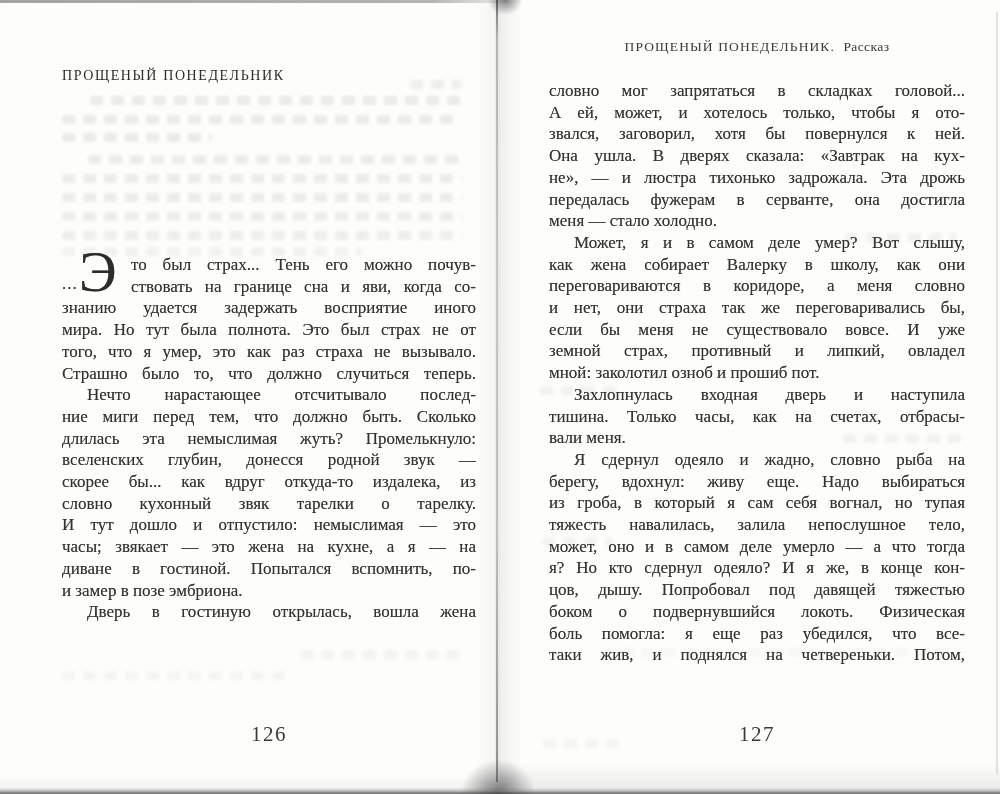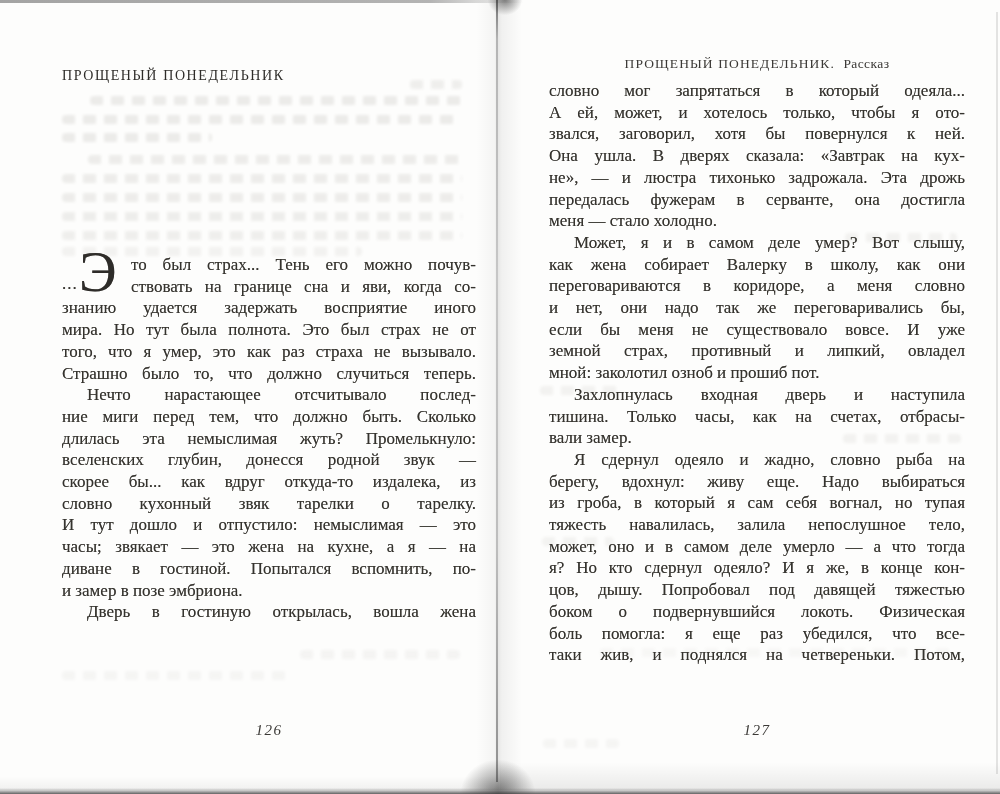--- a/index.html
+++ b/index.html
@@ -17,21 +17,21 @@
   .page.right{left:549px;width:416px;}
 
   .title{
     position:absolute;top:68px;left:0;width:100%;
     text-align:left;
     font-size:14px;letter-spacing:1.6px;
     color:#2e2c29;
     white-space:nowrap;
   }
   .running-header{
-    position:absolute;top:56px;left:0;width:100%;
+    position:absolute;top:39px;left:0;width:100%;
     text-align:center;color:#3b3936;
     font-size:13.5px;letter-spacing:1.1px;
     white-space:nowrap;
   }
   .running-header .rh-sub{letter-spacing:.4px;margin-left:4px;}
 
   .body{
     position:absolute;left:0;width:100%;
     font-size:17px;line-height:21.7px;color:#35332e;
     text-shadow:0 0 .4px rgba(53,51,46,.55);
@@ -57,21 +57,21 @@
     position:absolute;left:0;bottom:1px;
     font-size:17px;letter-spacing:1px;color:#35332e;
   }
   .dc-letter{
     position:absolute;left:17px;top:-11px;
     font-size:57px;line-height:1;color:#2e2c29;
   }
 
   .pagenum{
     position:absolute;top:722px;left:0;width:100%;
-    text-align:center;font-size:15px;letter-spacing:1.5px;color:#3b3936;font-style:italic;
+    text-align:center;font-size:21px;letter-spacing:1.5px;color:#3b3936;
   }
 
   
   .ghost{
     position:absolute;height:9px;border-radius:4px;
     filter:blur(1.6px);
     background:repeating-linear-gradient(90deg,
       rgba(92,86,74,.65) 0px, rgba(92,86,74,.65) 13px,
       rgba(92,86,74,0) 13px, rgba(92,86,74,0) 21px);
   }
@@ -158,41 +158,41 @@
     <div class="pagenum">126</div>
   </div>
 
   <div class="page right">
     <div class="running-header">
       <span>ПРОЩЕНЫЙ ПОНЕДЕЛЬНИК.</span>
       <span class="rh-sub">Рассказ</span>
     </div>
     <div class="body">
         <div class="para">
-          <div class="line">словно мог запрятаться в который одеяла...</div>
+          <div class="line">словно мог запрятаться в складках головой...</div>
           <div class="line">А ей, может, и хотелось только, чтобы я ото-</div>
           <div class="line">звался, заговорил, хотя бы повернулся к ней.</div>
           <div class="line">Она ушла. В дверях сказала: «Завтрак на кух-</div>
           <div class="line">не», — и люстра тихонько задрожала. Эта дрожь</div>
           <div class="line">передалась фужерам в серванте, она достигла</div>
           <div class="line endline">меня — стало холодно.</div>
         </div>
         <div class="para">
           <div class="line indent">Может, я и в самом деле умер? Вот слышу,</div>
           <div class="line">как жена собирает Валерку в школу, как они</div>
           <div class="line">переговариваются в коридоре, а меня словно</div>
-          <div class="line">и нет, они надо так же переговаривались бы,</div>
+          <div class="line">и нет, они страха так же переговаривались бы,</div>
           <div class="line">если бы меня не существовало вовсе. И уже</div>
           <div class="line">земной страх, противный и липкий, овладел</div>
           <div class="line endline">мной: заколотил озноб и прошиб пот.</div>
         </div>
         <div class="para">
           <div class="line indent">Захлопнулась входная дверь и наступила</div>
           <div class="line">тишина. Только часы, как на счетах, отбрасы-</div>
-          <div class="line endline">вали замер.</div>
+          <div class="line endline">вали меня.</div>
         </div>
         <div class="para">
           <div class="line indent">Я сдернул одеяло и жадно, словно рыба на</div>
           <div class="line">берегу, вдохнул: живу еще. Надо выбираться</div>
           <div class="line">из гроба, в который я сам себя вогнал, но тупая</div>
           <div class="line">тяжесть навалилась, залила непослушное тело,</div>
           <div class="line">может, оно и в самом деле умерло — а что тогда</div>
           <div class="line">я? Но кто сдернул одеяло? И я же, в конце кон-</div>
           <div class="line">цов, дышу. Попробовал под давящей тяжестью</div>
           <div class="line">боком о подвернувшийся локоть. Физическая</div>

